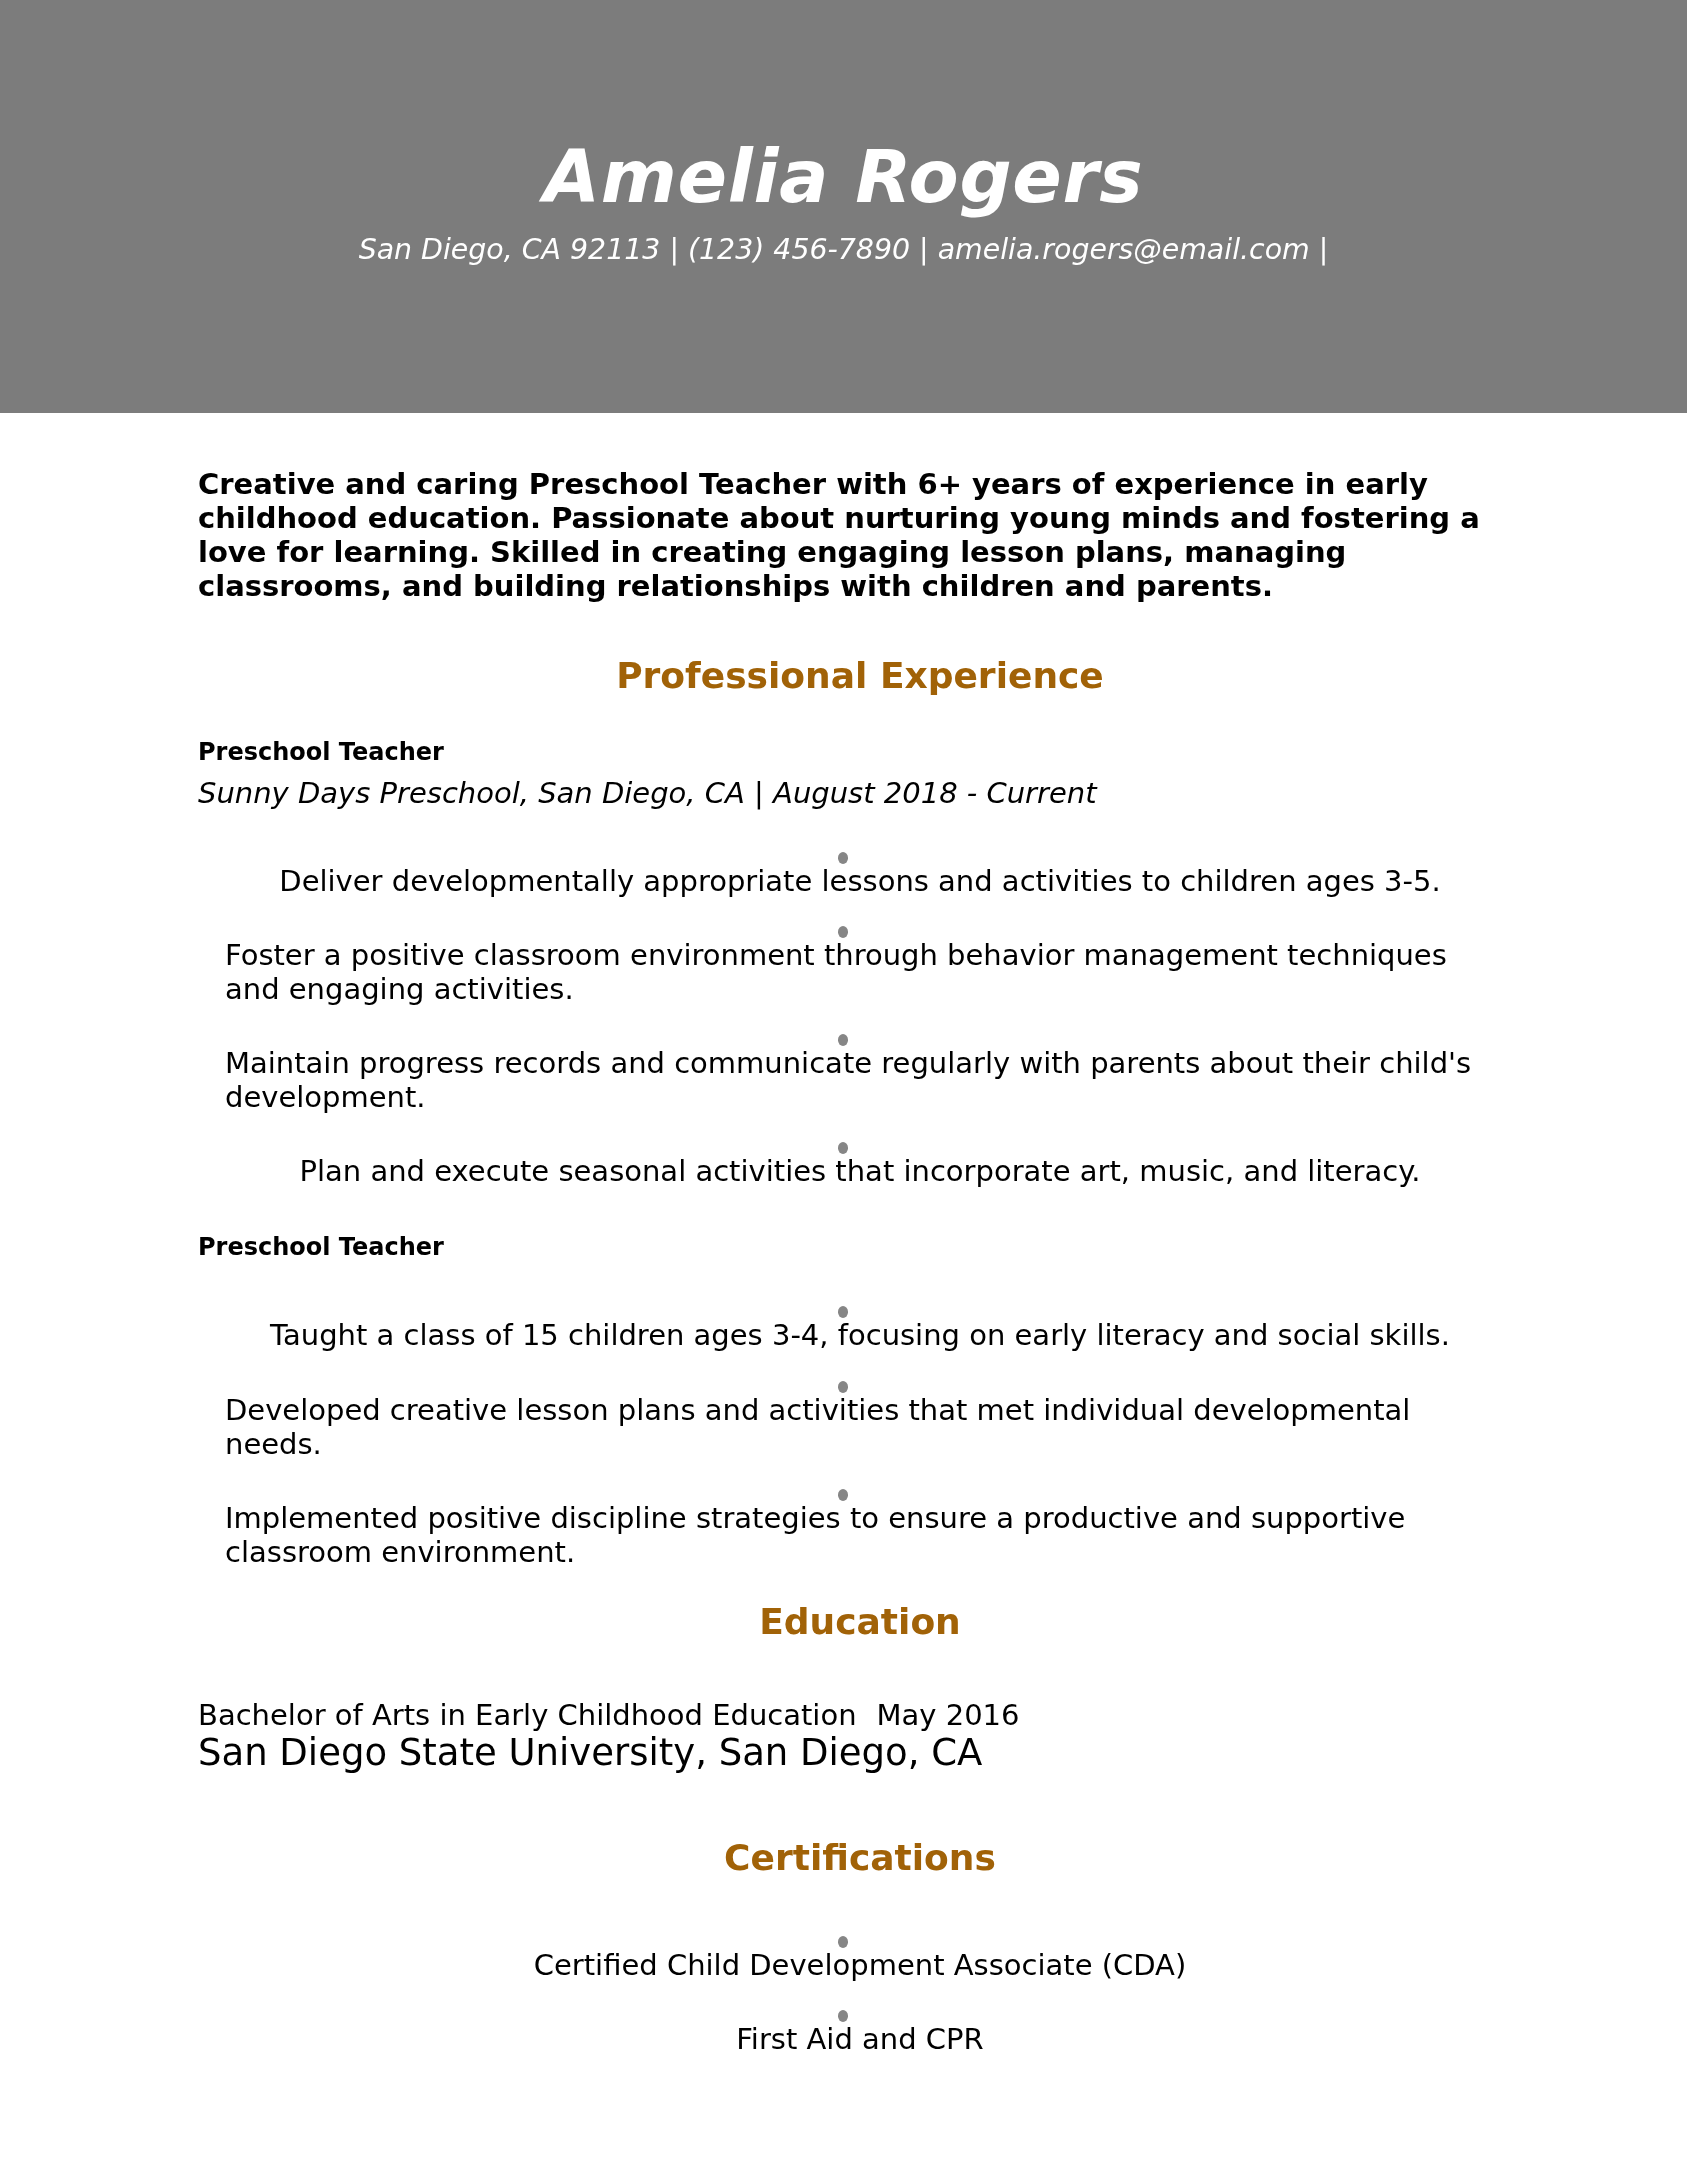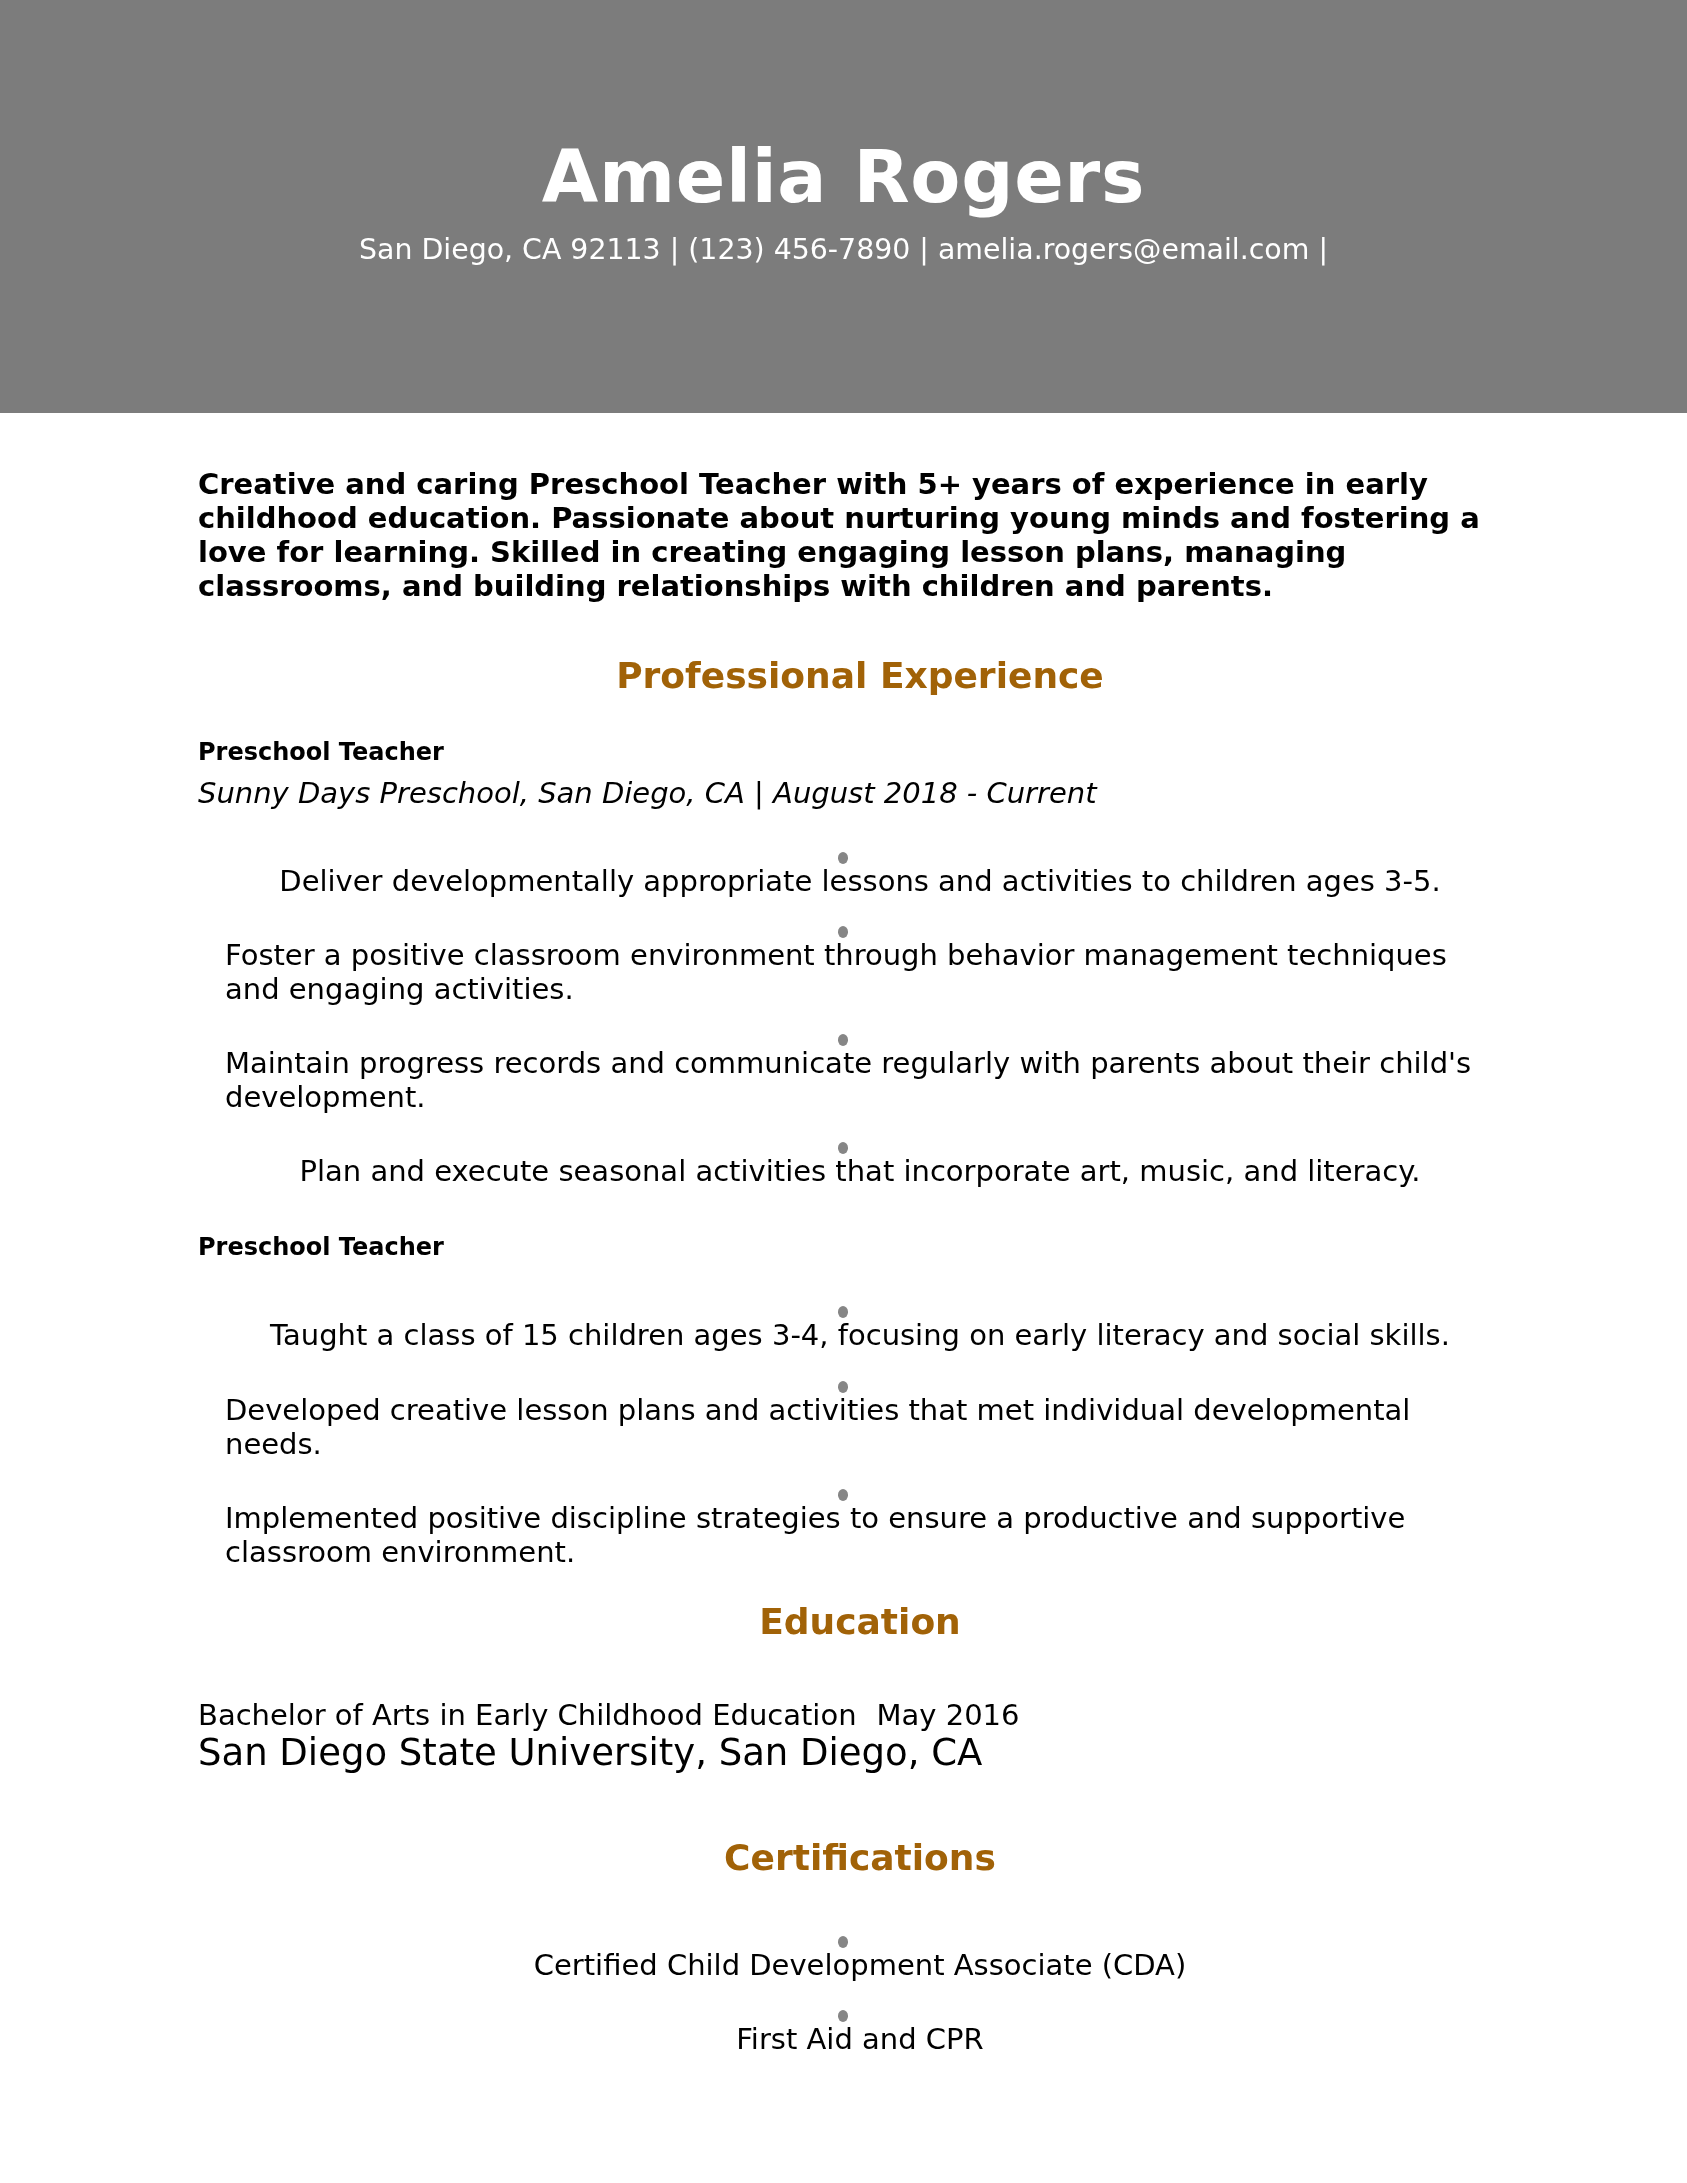--- a/index.html
+++ b/index.html
@@ -16,20 +16,21 @@
 
   
   .header-band {
     box-sizing: border-box;
     width: 1687px;
     height: 413px;
     background: #7c7c7c;
     color: #ffffff;
     text-align: center;
     padding-top: 140px;
+    font-style: italic;
   }
   .person-name {
     margin: 0;
     font-size: 73px;
     font-weight: bold;
     line-height: 1.0;
     letter-spacing: 0.7px;
   }
   .contact-block {
     margin-top: 17px;
@@ -125,21 +126,21 @@
 
   <header class="header-band">
     <h1 class="person-name">Amelia Rogers</h1>
     <div class="contact-block">
       <div>San Diego, CA 92113 | (123) 456-7890 | amelia.rogers@email.com |</div>
     </div>
   </header>
 
   <main class="content">
 
-    <p class="summary">Creative and caring Preschool Teacher with 5+ years of experience in early childhood education. Passionate about nurturing young minds and fostering a love for learning. Skilled in creating engaging lesson plans, managing classrooms, and building relationships with children and parents.</p>
+    <p class="summary">Creative and caring Preschool Teacher with 6+ years of experience in early childhood education. Passionate about nurturing young minds and fostering a love for learning. Skilled in creating engaging lesson plans, managing classrooms, and building relationships with children and parents.</p>
 
     <h2 class="section-heading heading-experience">Professional Experience</h2>
 
     <section class="job">
       <h3 class="job-title">Preschool Teacher</h3>
       <p class="job-meta">Sunny Days Preschool, San Diego, CA | August 2018 - Current</p>
       <ul class="bullets">
         <li>
           <span class="dot"></span>
           <span class="bullet-text">Deliver developmentally appropriate lessons and activities to children ages 3-5.</span>

